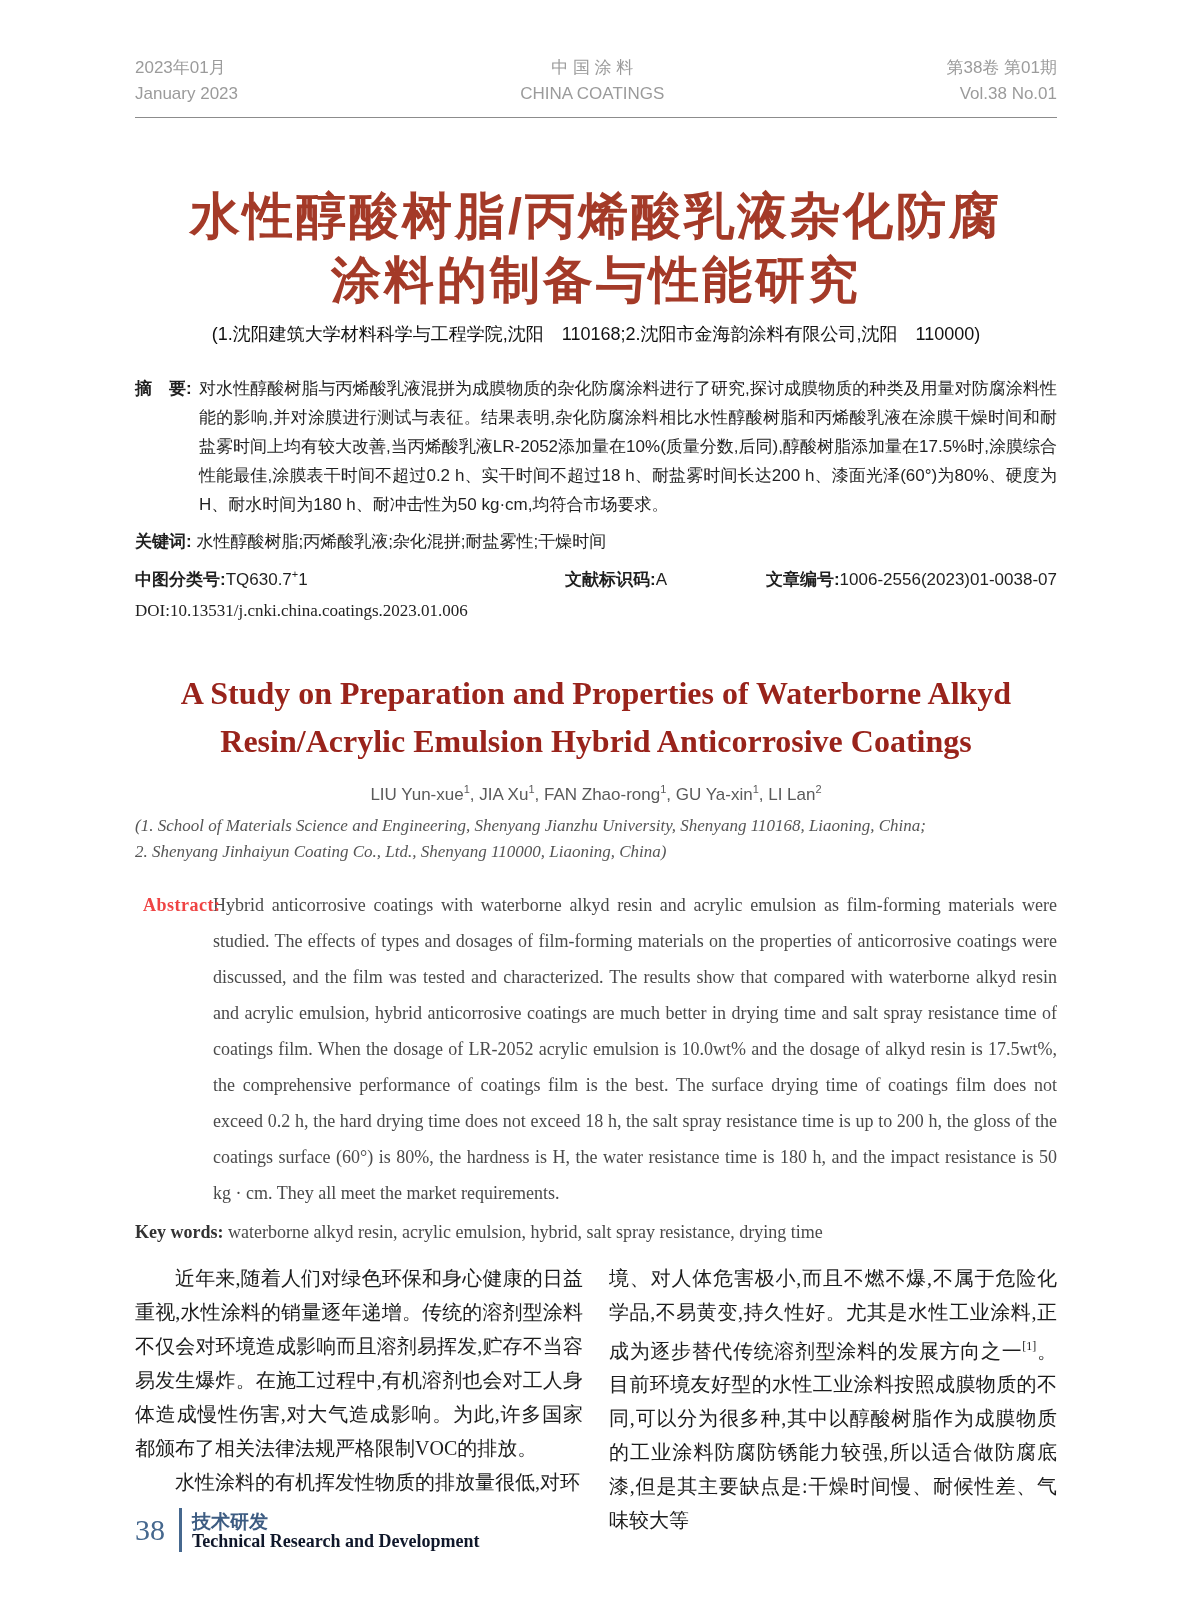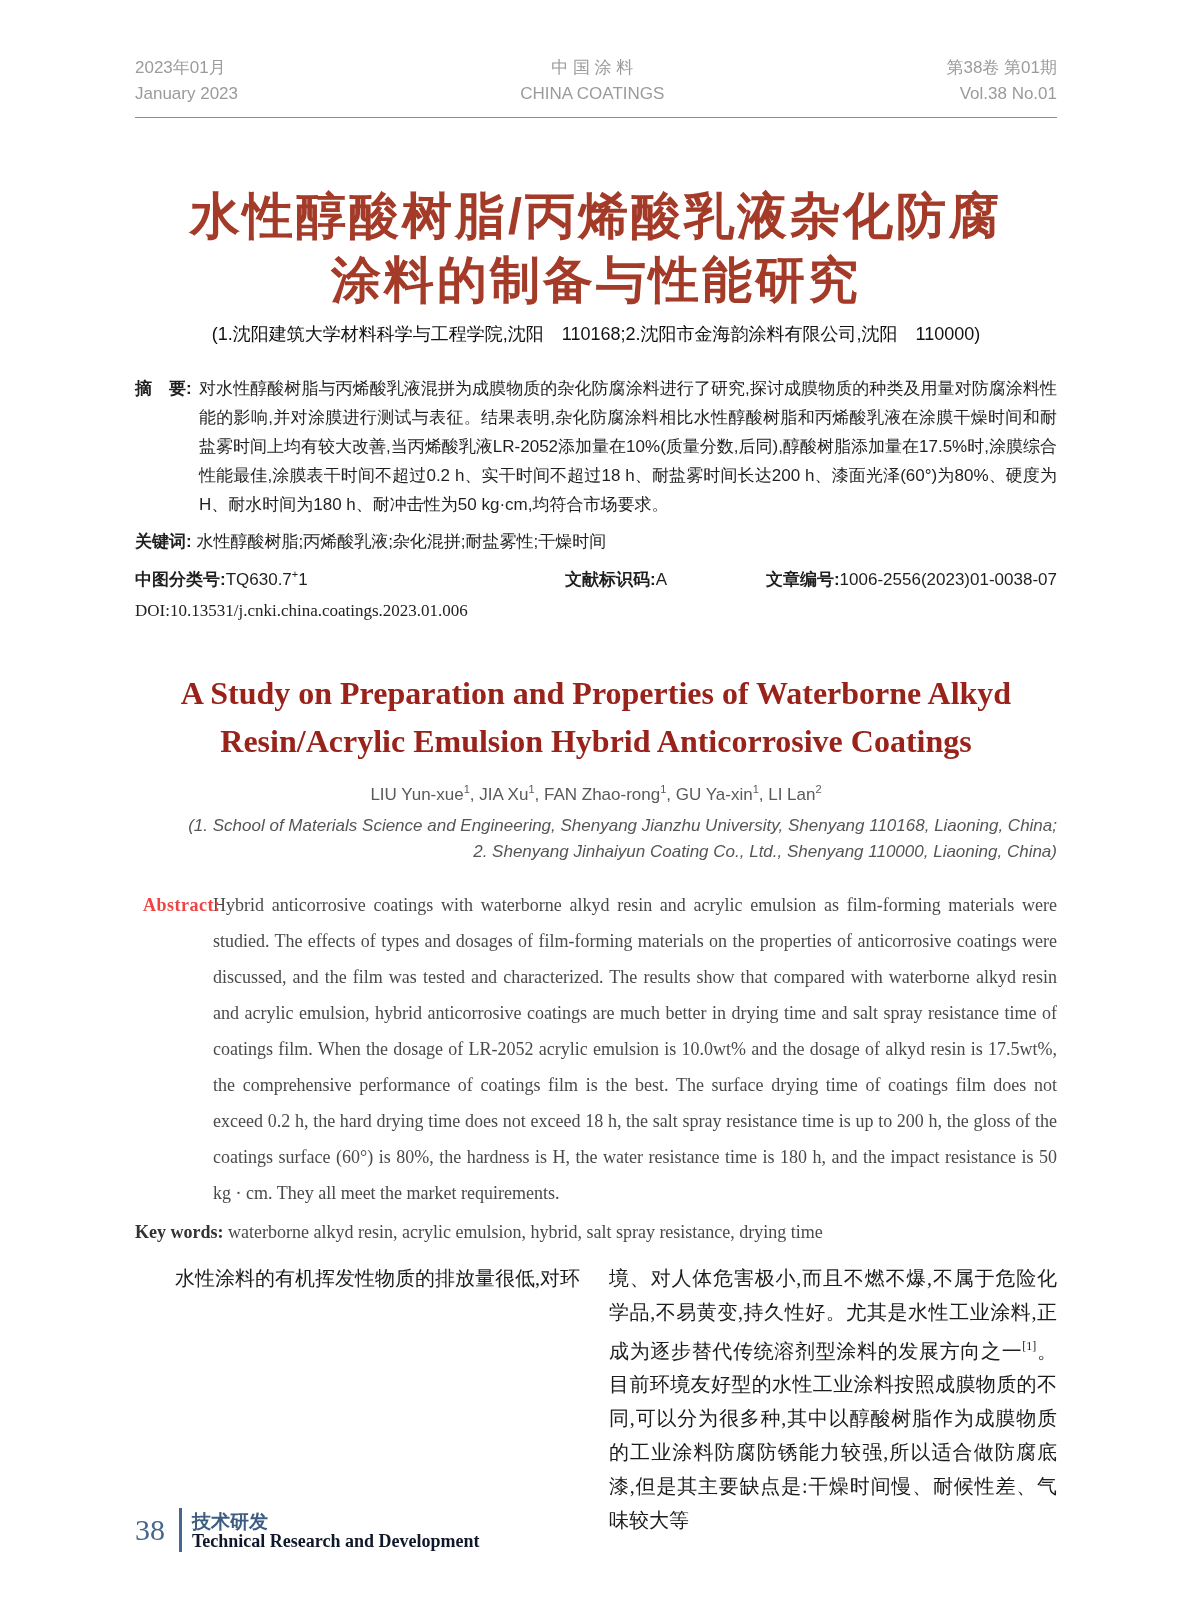--- a/index.html
+++ b/index.html
@@ -37,21 +37,21 @@
   .meta-row .m2 { width: 185px; }
   .meta-row .m3 { flex: 1; text-align: right; }
   .meta-row .lbl { font-weight: bold; }
   .meta-row sup { font-size: 11px; vertical-align: super; }
   .doi-line { margin-top: 10px; font-family: "Liberation Serif", serif; font-size: 17px; color: #222; }
 
   
   .title-en { margin-top: 48px; text-align: center; color: #99231B; font-weight: bold;
               font-family: "Liberation Serif", serif; font-size: 32px; line-height: 48px; }
   .authors-en { margin-top: 18px; text-align: center; font-size: 17px; color: #5a5a5a; }
-  .affil-en { margin-top: 8px; text-align: right; font-family: Liberation Sans, sans-serif;
+  .affil-en { margin-top: 8px; text-align: left; font-family: Liberation Serif, serif;
               font-style: italic; font-size: 17px; line-height: 26px; color: #555; }
 
   
   .abstract-en { margin-top: 22px; position: relative; padding-left: 78px;
                  font-family: "Liberation Serif", serif; font-size: 18px; line-height: 36px;
                  color: #4a4a4a; text-align: justify; }
   .abstract-en .lbl { position: absolute; left: 8px; top: 0; font-weight: bold; color: #ef4444;
                       letter-spacing: 0.5px; }
   .keywords-en { margin-top: 6px; font-family: "Liberation Serif", serif; font-size: 18px;
                  line-height: 30px; color: #4a4a4a; }
@@ -144,20 +144,21 @@
   </div>
 
   <div class="keywords-en">
     <span class="lbl">Key words:</span>
     <span>waterborne alkyd resin, acrylic emulsion, hybrid, salt spray resistance, drying time</span>
   </div>
 
 
   <div class="columns">
     <div class="colm">
+      <p class="indent">近年来,随着人们对绿色环保和身心健康的日益重视,水性涂料的销量逐年递增。传统的溶剂型涂料不仅会对环境造成影响而且溶剂易挥发,贮存不当容易发生爆炸。在施工过程中,有机溶剂也会对工人身体造成慢性伤害,对大气造成影响。为此,许多国家都颁布了相关法律法规严格限制VOC的排放。</p>
       <p class="indent">水性涂料的有机挥发性物质的排放量很低,对环</p>
     </div>
     <div class="colm">
       <p><span>境、对人体危害极小,而且不燃不爆,不属于危险化学品,不易黄变,持久性好。尤其是水性工业涂料,正成为逐步替代传统溶剂型涂料的发展方向之一</span><sup>[1]</sup><span>。目前环境友好型的水性工业涂料按照成膜物质的不同,可以分为很多种,其中以醇酸树脂作为成膜物质的工业涂料防腐防锈能力较强,所以适合做防腐底漆,但是其主要缺点是:干燥时间慢、耐候性差、气味较大等</span></p>
     </div>
   </div>
 
   <div class="page-footer">
     <span class="pn">38</span>
     <span class="bar"></span>

